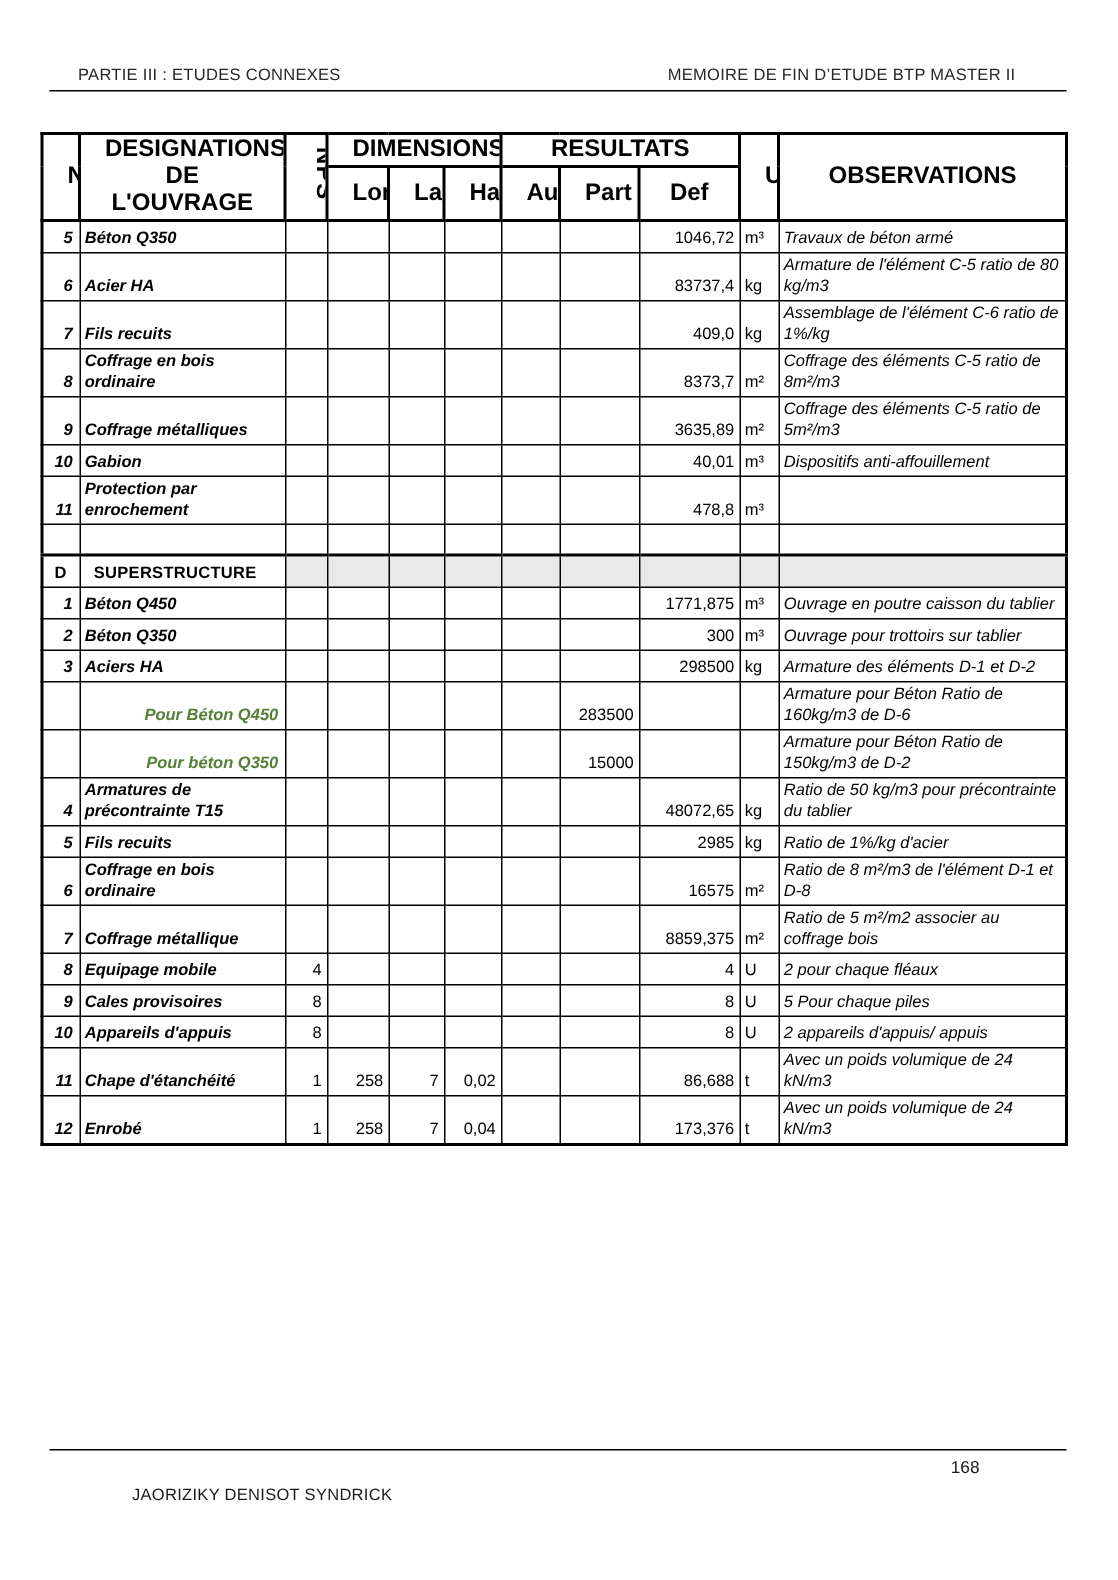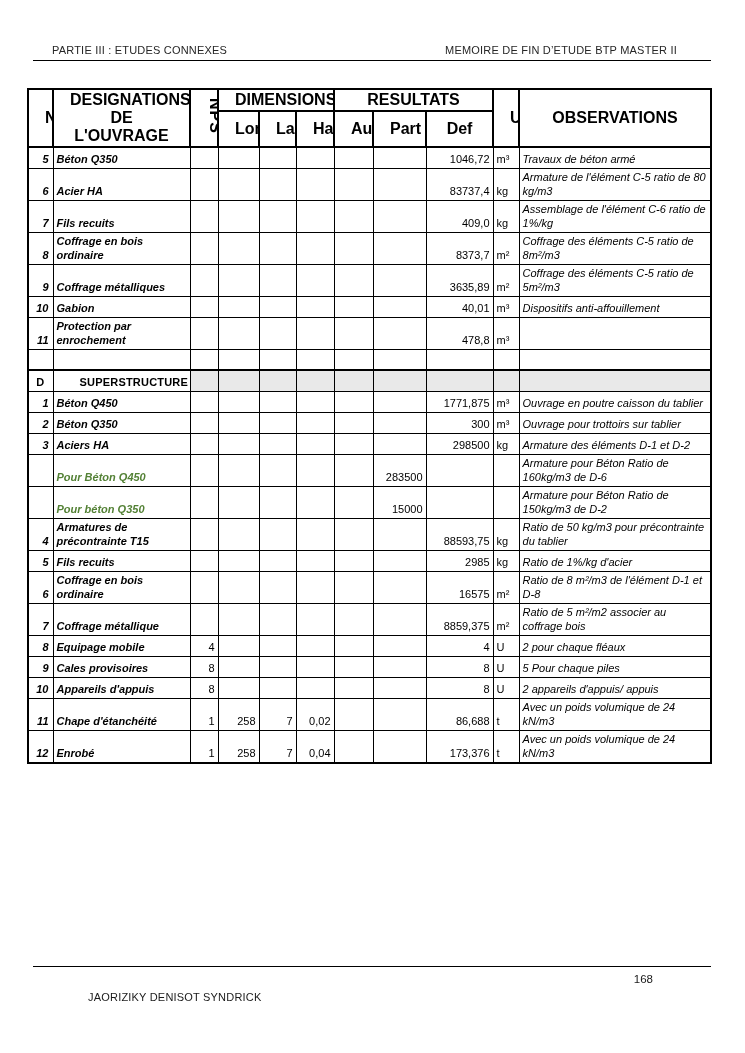--- a/index.html
+++ b/index.html
@@ -39,22 +39,22 @@
   td.c-nps, td.c-long, td.c-larg, td.c-haut,
   td.c-auxil, td.c-part, td.c-def { text-align:right; }
   td.c-u    { text-align:left; }
   td.c-obs  { text-align:left; font-style:italic; }
 
   tr.spacer { height:18px; }
   tr.section { height:22px; }
   tr.section td { background:#e9e9e9; border-top:2px solid #000; border-bottom:1.5px solid #000; }
   tr.section td.c-num, tr.section td.c-des { background:#ffffff; }
   tr.section td.c-num { text-align:center; font-style:normal; font-weight:bold; }
-  tr.section td.c-des { font-style:normal; font-weight:bold; padding-left:26px; letter-spacing:.2px; }
-  tr.sub td.c-des { color:var(--accent-green); padding-right:4px; }
+  tr.section td.c-des { font-style:normal; font-weight:bold; padding-left:9px; letter-spacing:.2px; }
+  tr.sub td.c-des { text-align:right; color:var(--accent-green); padding-right:4px; }
 
   .footer-rule { position:absolute; left:33px; top:966px; width:678px; border-top:1.5px solid #000; }
   .page-number { position:absolute; right:92px; top:973px; font-size:11.5px; color:#1a1a1a; }
   .footer-author { position:absolute; left:88px; top:991px; font-size:11px; color:#1a1a1a; letter-spacing:.2px; }
 </style>
 </head>
 <body>
 
 <div class="running-header-left">PARTIE III : ETUDES CONNEXES</div>
 <div class="running-header-right">MEMOIRE DE FIN D’ETUDE BTP MASTER II</div>
@@ -279,21 +279,21 @@
         </tr>
         <tr>
           <td class="c-num">4</td>
           <td class="c-des">Armatures de précontrainte T15</td>
           <td class="c-nps"></td>
           <td class="c-long"></td>
           <td class="c-larg"></td>
           <td class="c-haut"></td>
           <td class="c-auxil"></td>
           <td class="c-part"></td>
-          <td class="c-def">88593,75</td>
+          <td class="c-def">48072,65</td>
           <td class="c-u">kg</td>
           <td class="c-obs">Ratio de 50 kg/m3 pour précontrainte du tablier</td>
         </tr>
         <tr>
           <td class="c-num">5</td>
           <td class="c-des">Fils recuits</td>
           <td class="c-nps"></td>
           <td class="c-long"></td>
           <td class="c-larg"></td>
           <td class="c-haut"></td>

